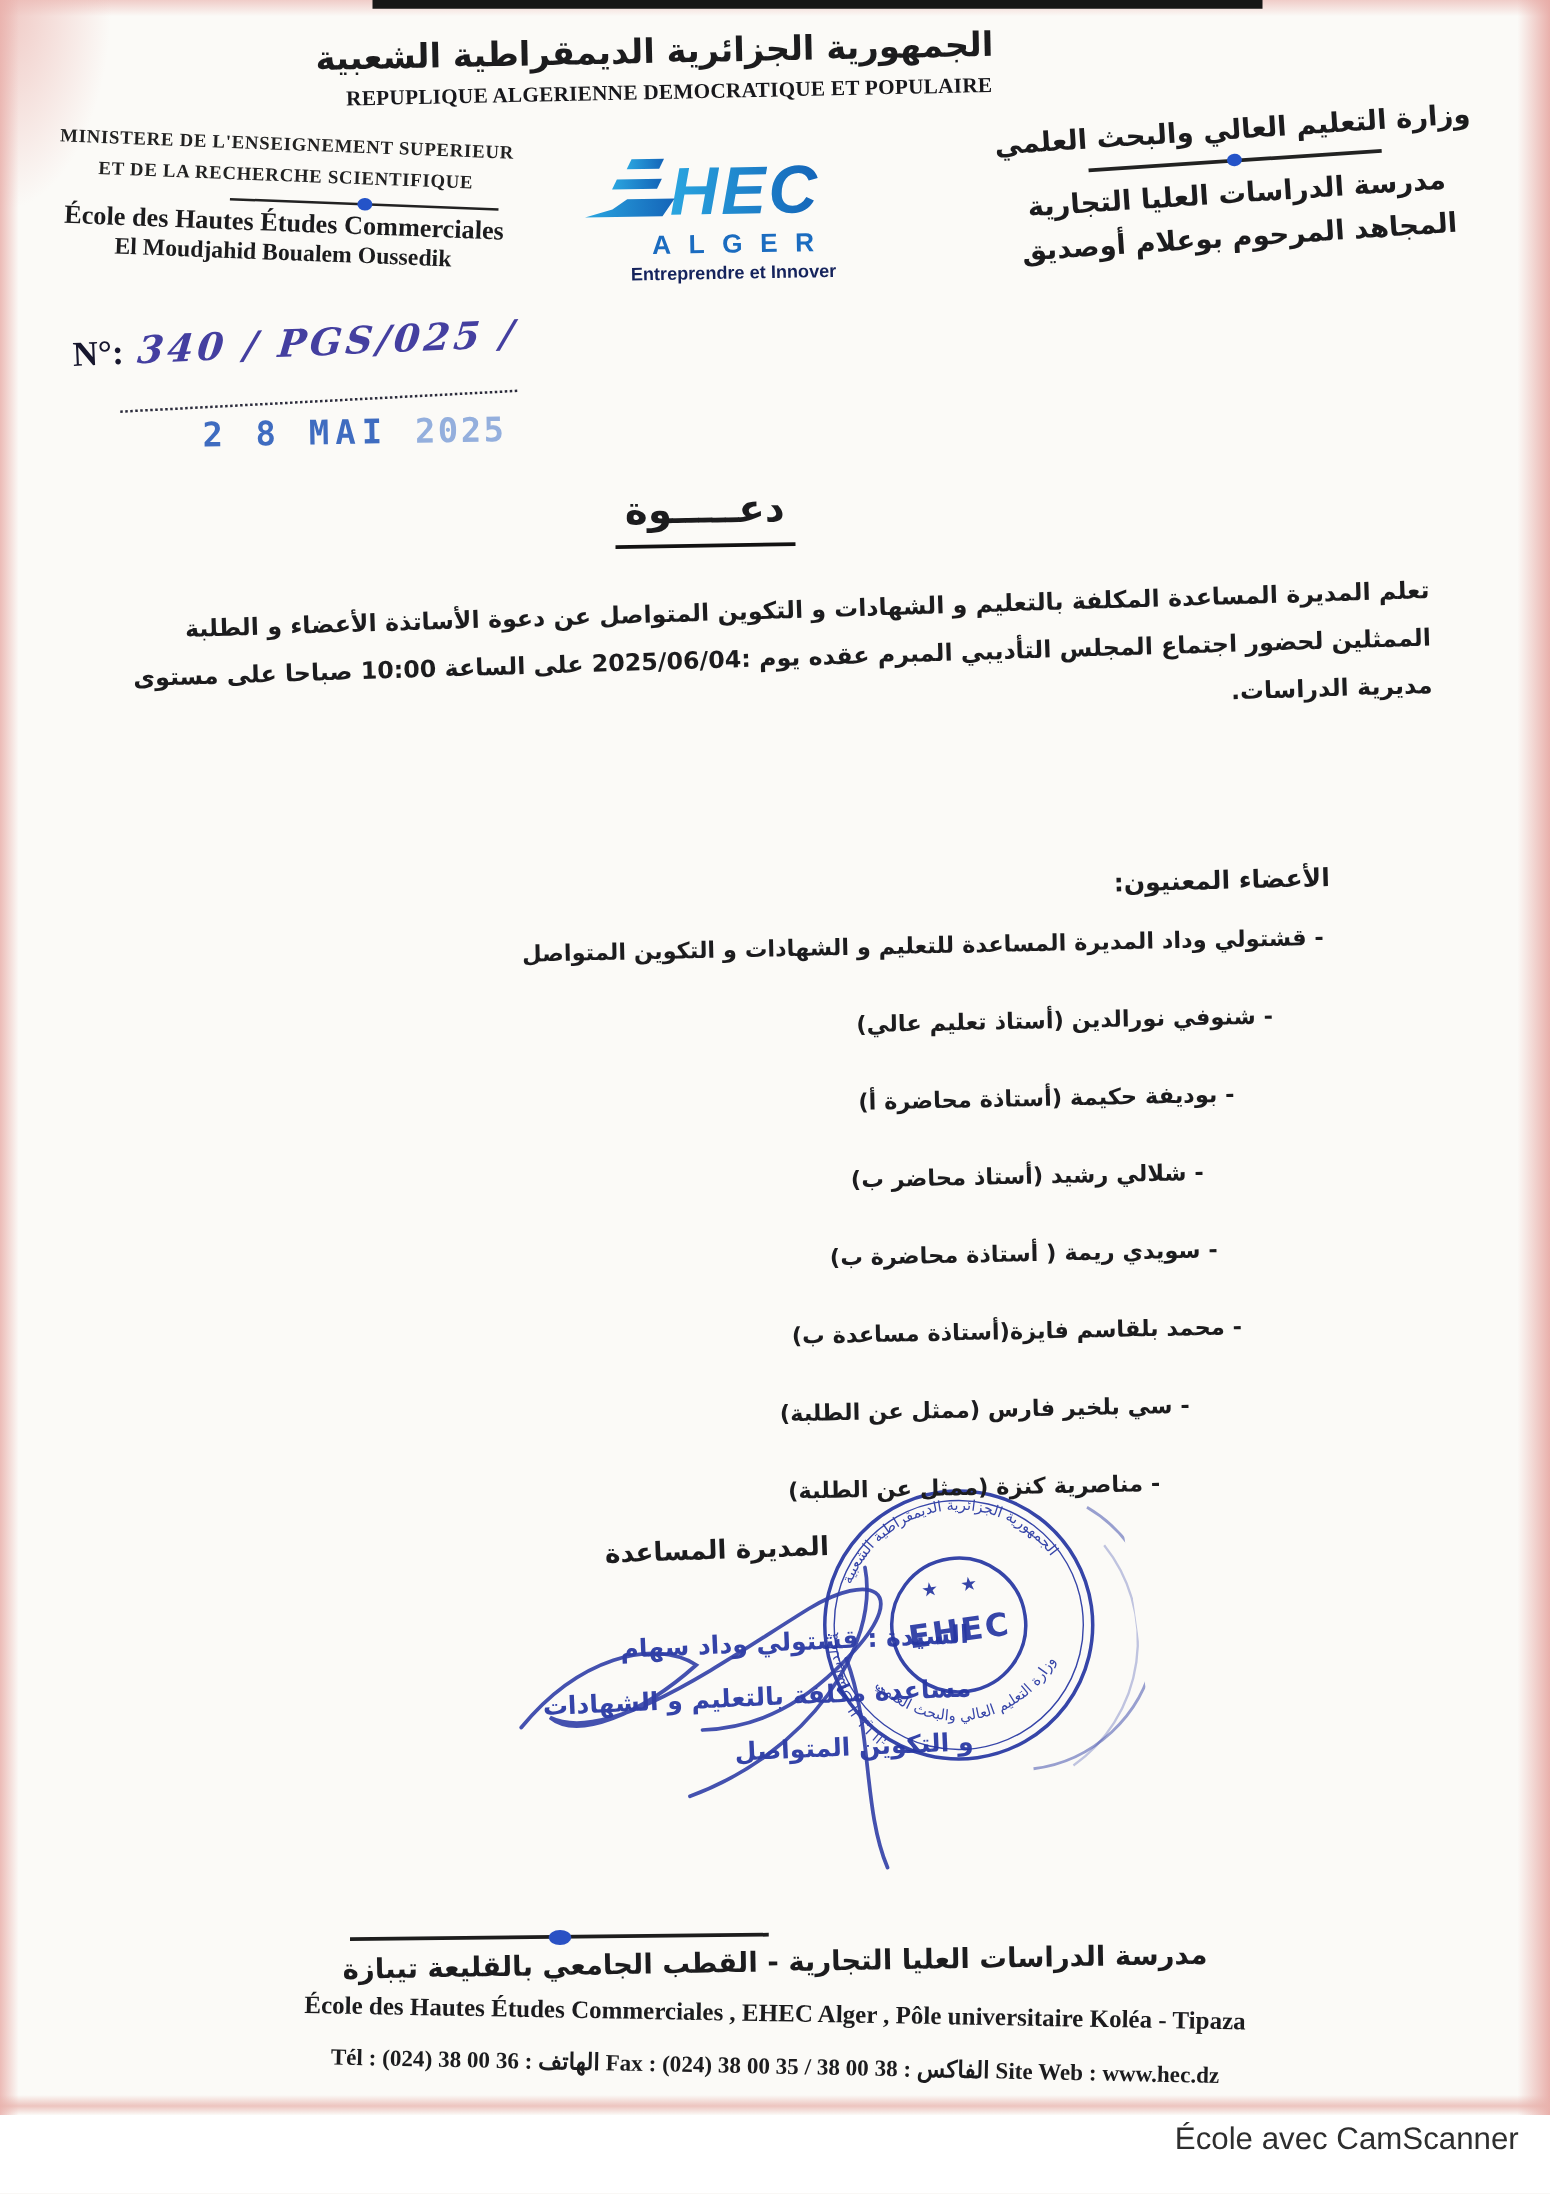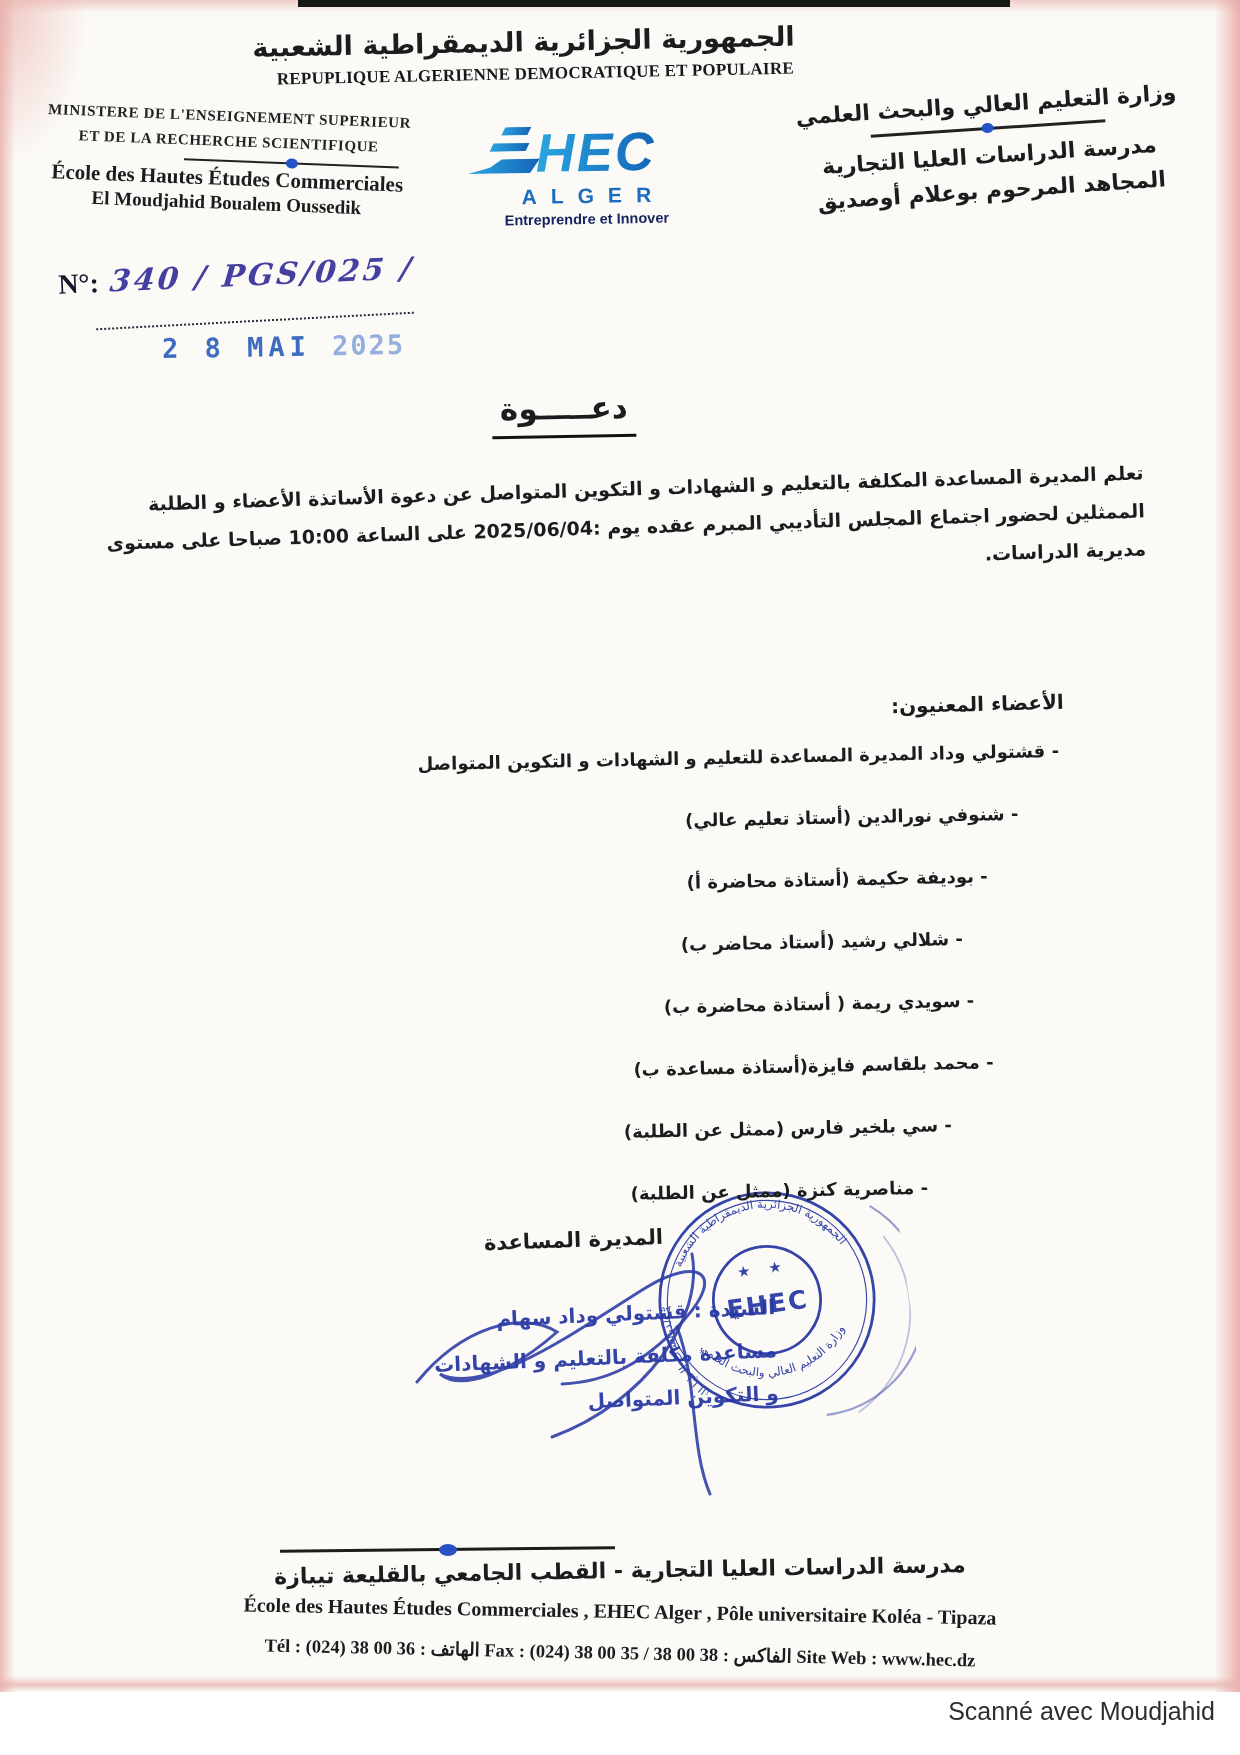--- a/index.html
+++ b/index.html
@@ -198,14 +198,14 @@
     <path d="M 285 95 C 306 150 298 215 318 262"></path>
   </svg>
 
   <div class="abs foot-div">
       <span class="ddot"></span>
     </div>
   <div class="abs footer-ar nowrap">مدرسة الدراسات العليا التجارية - القطب الجامعي بالقليعة تيبازة</div>
   <div class="abs footer-fr nowrap">École des Hautes Études Commerciales , EHEC  Alger , Pôle universitaire Koléa  - Tipaza</div>
   <div class="abs footer-contact nowrap">Tél : (024) 38 00 36 : الهاتف  Fax : (024) 38 00 35 / 38 00 38 : الفاكس  Site Web : www.hec.dz</div>
 
-  <div class="abs cam nowrap">Scanné avec Moudjahid</div>
+  <div class="abs cam nowrap">École avec CamScanner</div>
 </div>
 
 </body></html>

